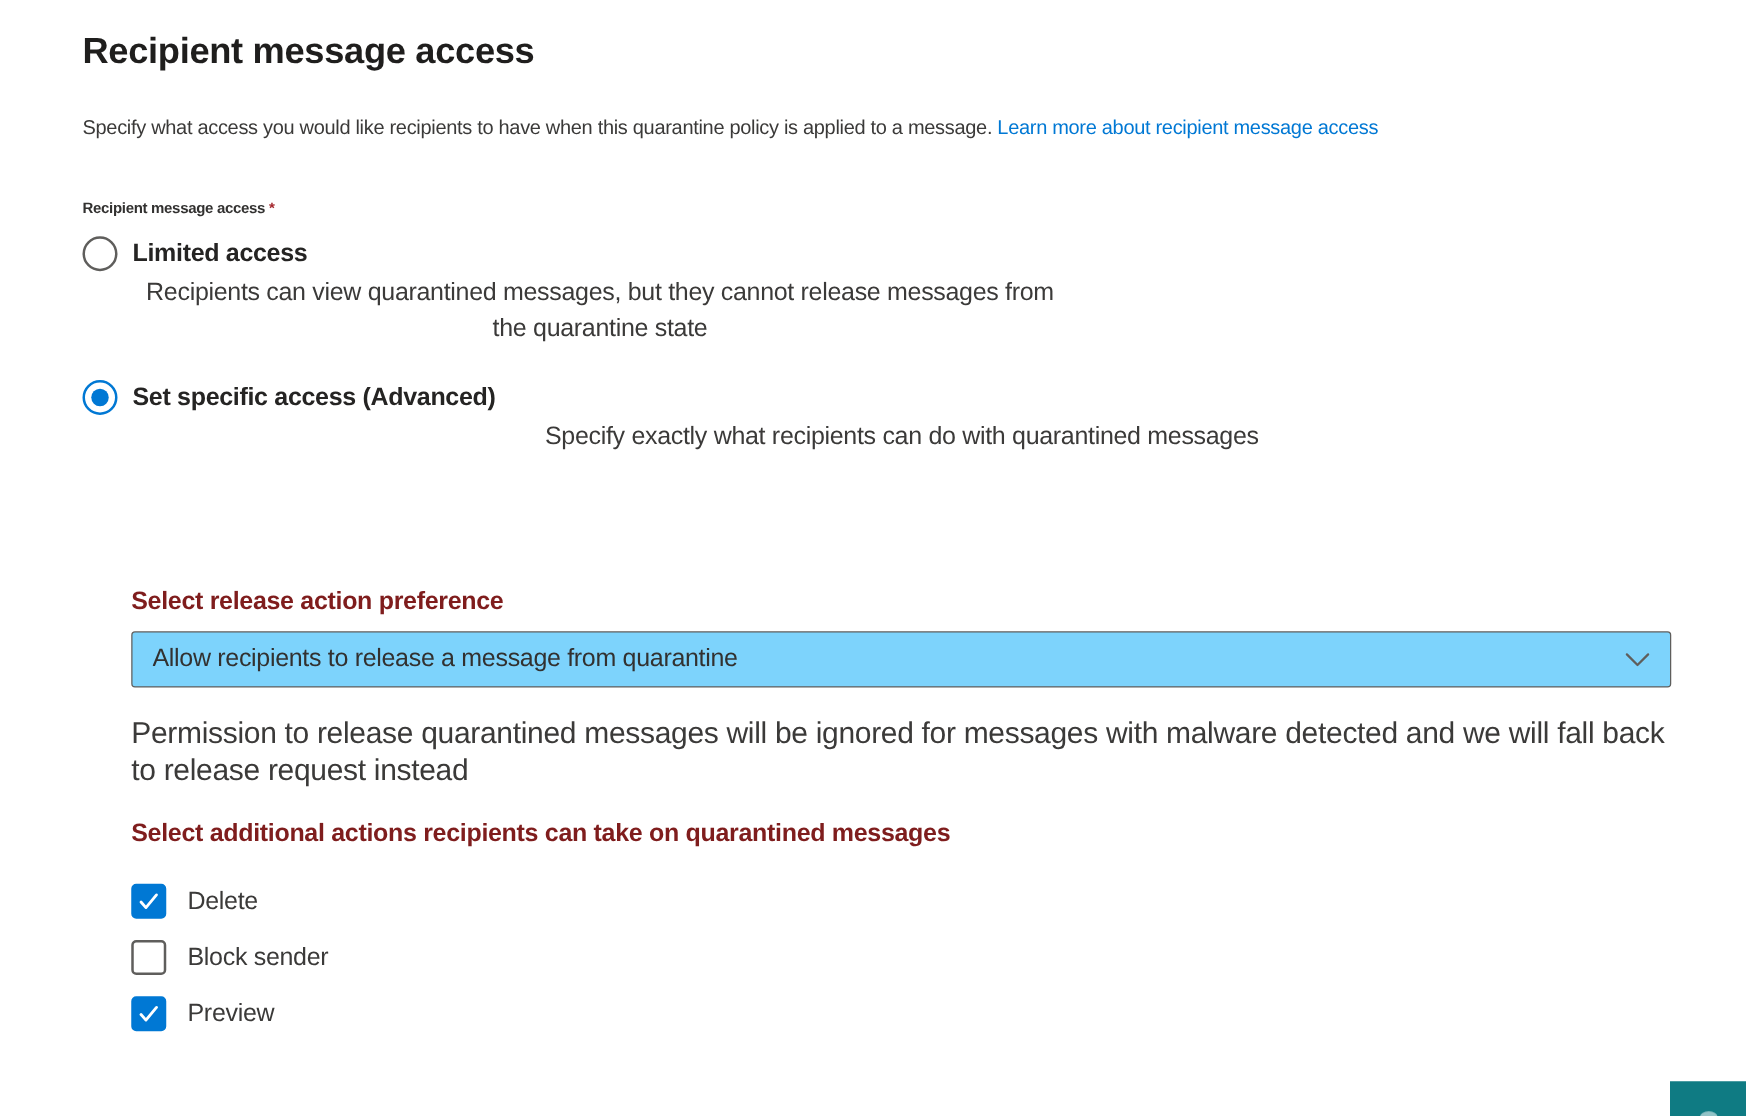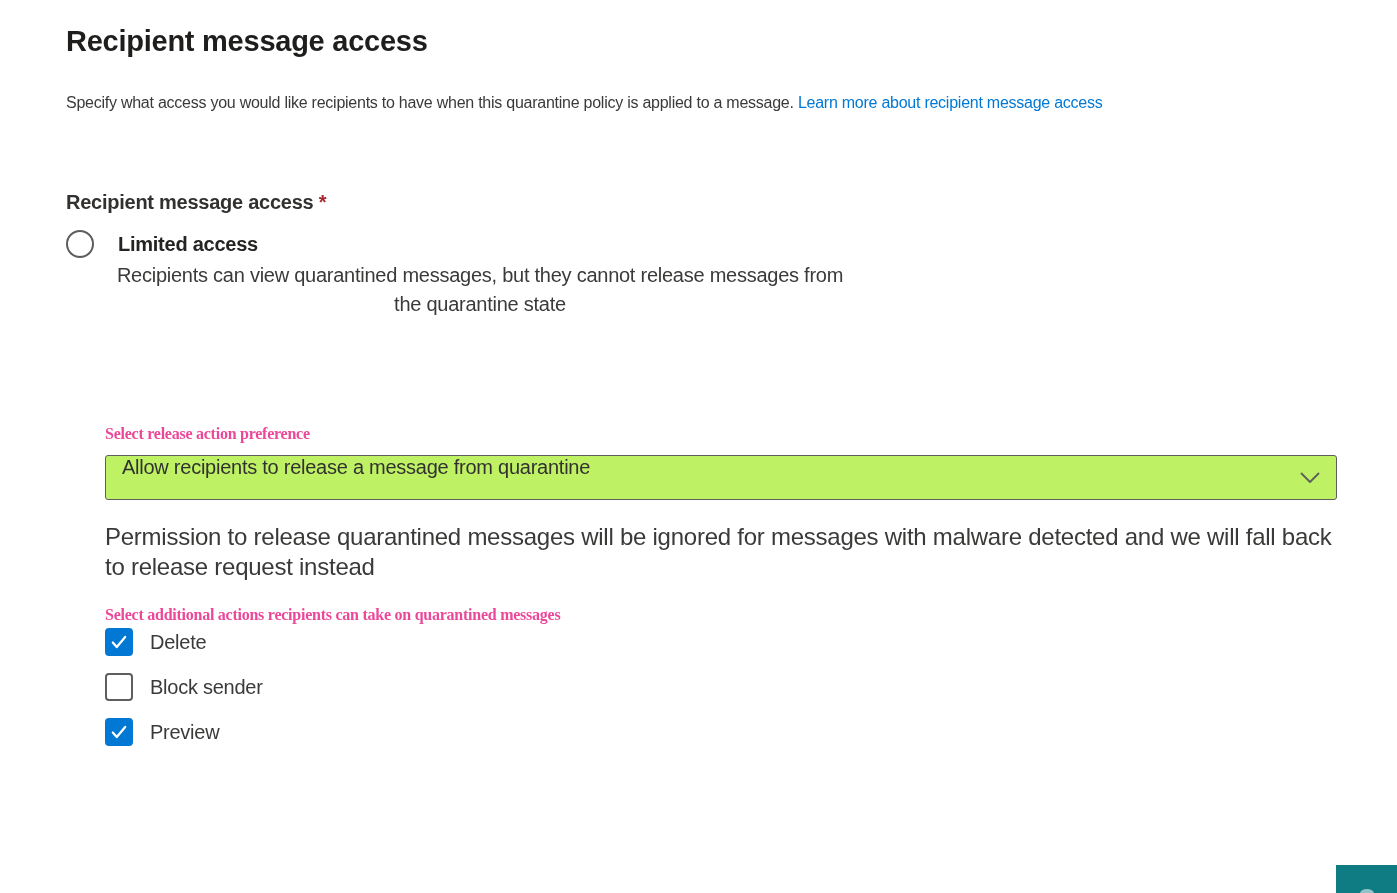--- a/index.html
+++ b/index.html
@@ -26,32 +26,32 @@
     line-height: 29px;
     max-width: 1278px;
     color: #3b3a39;
   }
   .intro a {
     color: #0078d4;
     text-decoration: none;
     cursor: pointer;
   }
   .field-label {
-    margin-top: 74px;
-    font-size: 20px;
+    margin-top: 42px;
+    font-size: 12px;
     font-weight: 600;
     color: #323130;
   }
   .required-marker { color: #a4262c; font-weight: 600; }
 
   
   .radio-group { margin-top: 16px; }
   .radio-option { display: block; }
   .radio-option + .radio-option { margin-top: 26px; }
-  .radio-row { display: flex; align-items: center; gap: 12px; }
+  .radio-row { display: flex; align-items: center; }
   .radio {
     flex: 0 0 auto;
     width: 28px; height: 28px;
     border: 2px solid #5f5e5c;
     border-radius: 50%;
     margin-right: 12px;
     display: flex; align-items: center; justify-content: center;
     background: #fff;
     cursor: pointer;
   }
@@ -80,53 +80,53 @@
   }
   .radio-desc.narrow { max-width: 748px; }
 
   
   .advanced-section {
     margin-top: 106px;
     margin-left: 39px;
     width: 1232px;
   }
   .section-label {
-    font-size: 16px;
+    font-size: 20px;
     font-weight: 600;
-    color: #ec4899;
-    font-family: Liberation Serif, serif;
+    color: #7f1d1d;
   }
   .dropdown {
     margin-top: 12px;
     height: 45px;
     width: 100%;
     border: 1px solid #5f5e5c;
     border-radius: 3px;
-    background: #bef264;
+    background: #7dd3fc;
     display: flex;
+    align-items: center;
     justify-content: space-between;
     padding: 0 16px;
     cursor: pointer;
   }
   .dropdown-value {
     font-size: 20px;
     color: #323130;
     white-space: nowrap;
     overflow: hidden;
   }
   .chevron { flex: 0 0 auto; margin-left: 12px; display: flex; align-items: center; }
   .note {
     margin-top: 22px;
     font-size: 24px;
     line-height: 30px;
     color: #3b3a39;
     max-width: 1245px;
   }
   .checkbox-section-label { margin-top: 24px; }
-  .checkbox-list { margin-top: 4px; }
+  .checkbox-list { margin-top: 28px; }
   .checkbox-row {
     display: flex;
     align-items: center;
     margin-bottom: 17px;
   }
   .checkbox {
     width: 28px; height: 28px;
     border: 2px solid #5f5e5c;
     border-radius: 4px;
     background: #fff;
@@ -179,20 +179,29 @@
   <div class="radio-group">
 
     <div class="radio-option">
       <div class="radio-row">
         <span class="radio" role="radio"></span>
         <span class="radio-label">Limited access</span>
       </div>
       <div class="radio-desc narrow">Recipients can view quarantined messages, but they cannot release messages from the quarantine state</div>
     </div>
 
+    <div class="radio-option">
+      <div class="radio-row">
+        <span class="radio selected" role="radio">
+            <span class="radio-dot"></span>
+          </span>
+        <span class="radio-label">Set specific access (Advanced)</span>
+      </div>
+      <div class="radio-desc">Specify exactly what recipients can do with quarantined messages</div>
+    </div>
 
   </div>
 
   <div class="advanced-section">
 
     <div class="section-label">Select release action preference</div>
 
     <div class="dropdown" role="combobox">
       <span class="dropdown-value">Allow recipients to release a message from quarantine</span>
       <span class="chevron">

